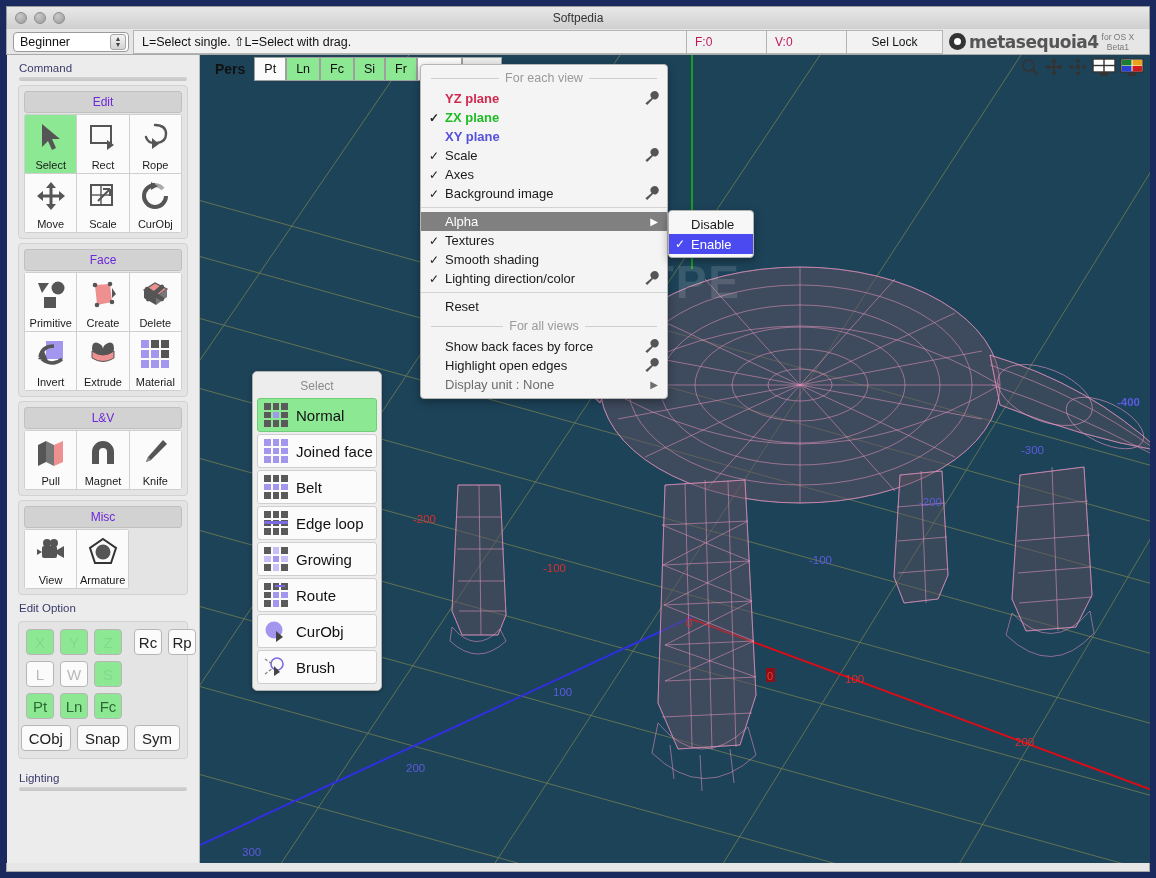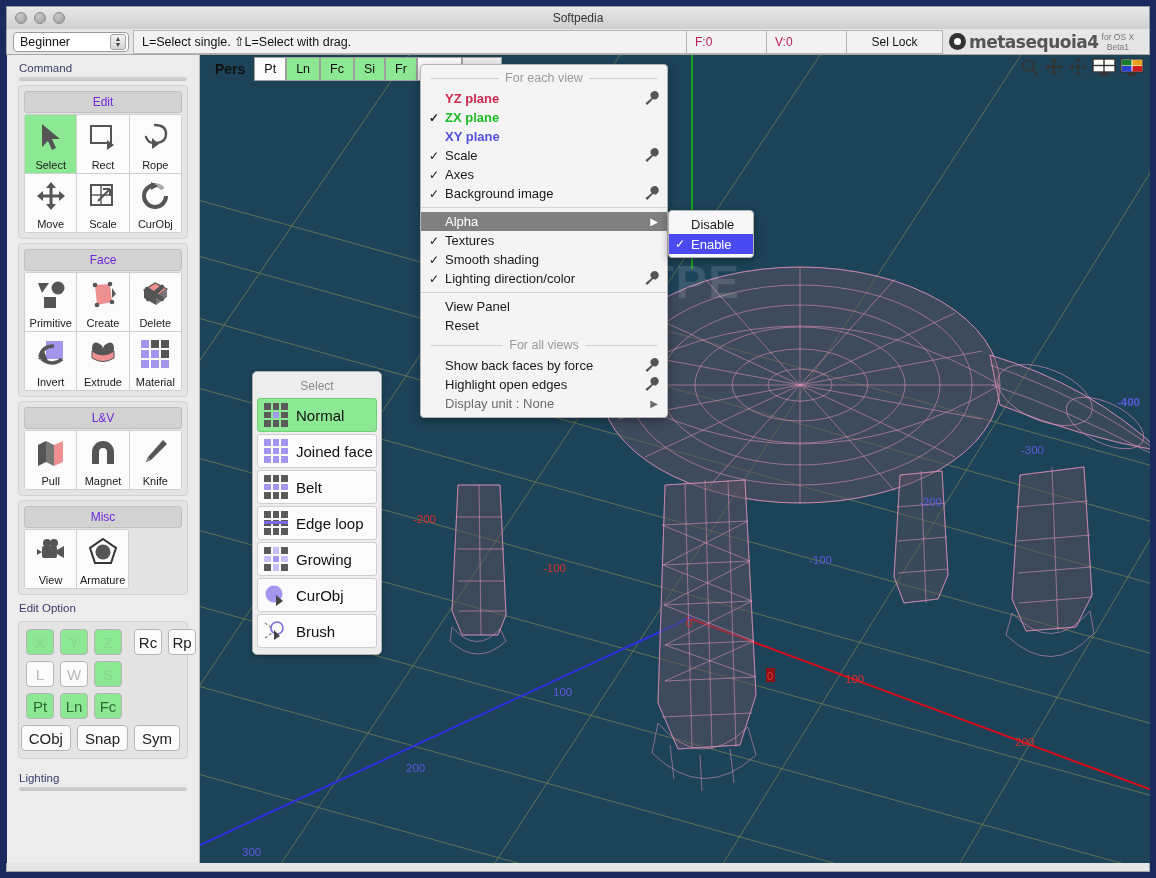--- a/index.html
+++ b/index.html
@@ -738,20 +738,37 @@
               <i class="p"></i>
               <i class="pl"></i>
               <i class=""></i>
               <i class="pl"></i>
               <i class=""></i>
             </div>
           </div>
           <span class="lb">Growing</span>
         </div>
         <div class="selitem">
+          <div style="position:relative;width:24px;height:24px">
+            <div class="g3">
+              <i class=""></i>
+              <i class=""></i>
+              <i class=""></i>
+              <i class=""></i>
+              <i class="p"></i>
+              <i class="p"></i>
+              <i class=""></i>
+              <i class="p"></i>
+              <i class=""></i>
+            </div>
+            <div style="position:absolute;left:11px;top:2px;width:10px;height:2px;background:#7b6be0"></div>
+          </div>
+          <span class="lb">Route</span>
+        </div>
+        <div class="selitem">
           <svg width="24" height="24" viewBox="0 0 24 24">
             <circle cx="10" cy="11" r="8.5" fill="#a396ef"></circle>
             <path d="M12 12 L12 23 L19 18 Z" fill="#444"></path>
           </svg>
           <span class="lb">CurObj</span>
         </div>
         <div class="selitem">
           <svg width="24" height="24" viewBox="0 0 24 24">
             <circle cx="13" cy="9" r="6" fill="none" stroke="#7b6be0" stroke-width="1.6"></circle>
             <path d="M1 4 L8 9 M1 19 L9 13" stroke="#888" stroke-width="1.4" stroke-dasharray="3 2"></path>
@@ -827,23 +844,20 @@
           <span class="wr">
             <svg width="16" height="16" viewBox="0 0 16 16">
               <path d="M11.5 1 A4.2 4.2 0 0 0 8.6 8.1 L2.4 13.3 L4.2 15.1 L10 9.1 A4.2 4.2 0 1 0 11.5 1 Z" fill="#555"></path>
             </svg>
           </span>
         </div>
       </div>
     <div class="mdiv"></div>
     <div id="mi-3">
         <div class="mi">
-          <span>View Panel</span>
-        </div>
-        <div class="mi">
           <span>Reset</span>
         </div>
       </div>
     <div class="menu-sep-label">
       <span class="ln"></span>
       <span>For all views</span>
       <span class="ln"></span>
     </div>
     <div id="mi-4">
         <div class="mi">

